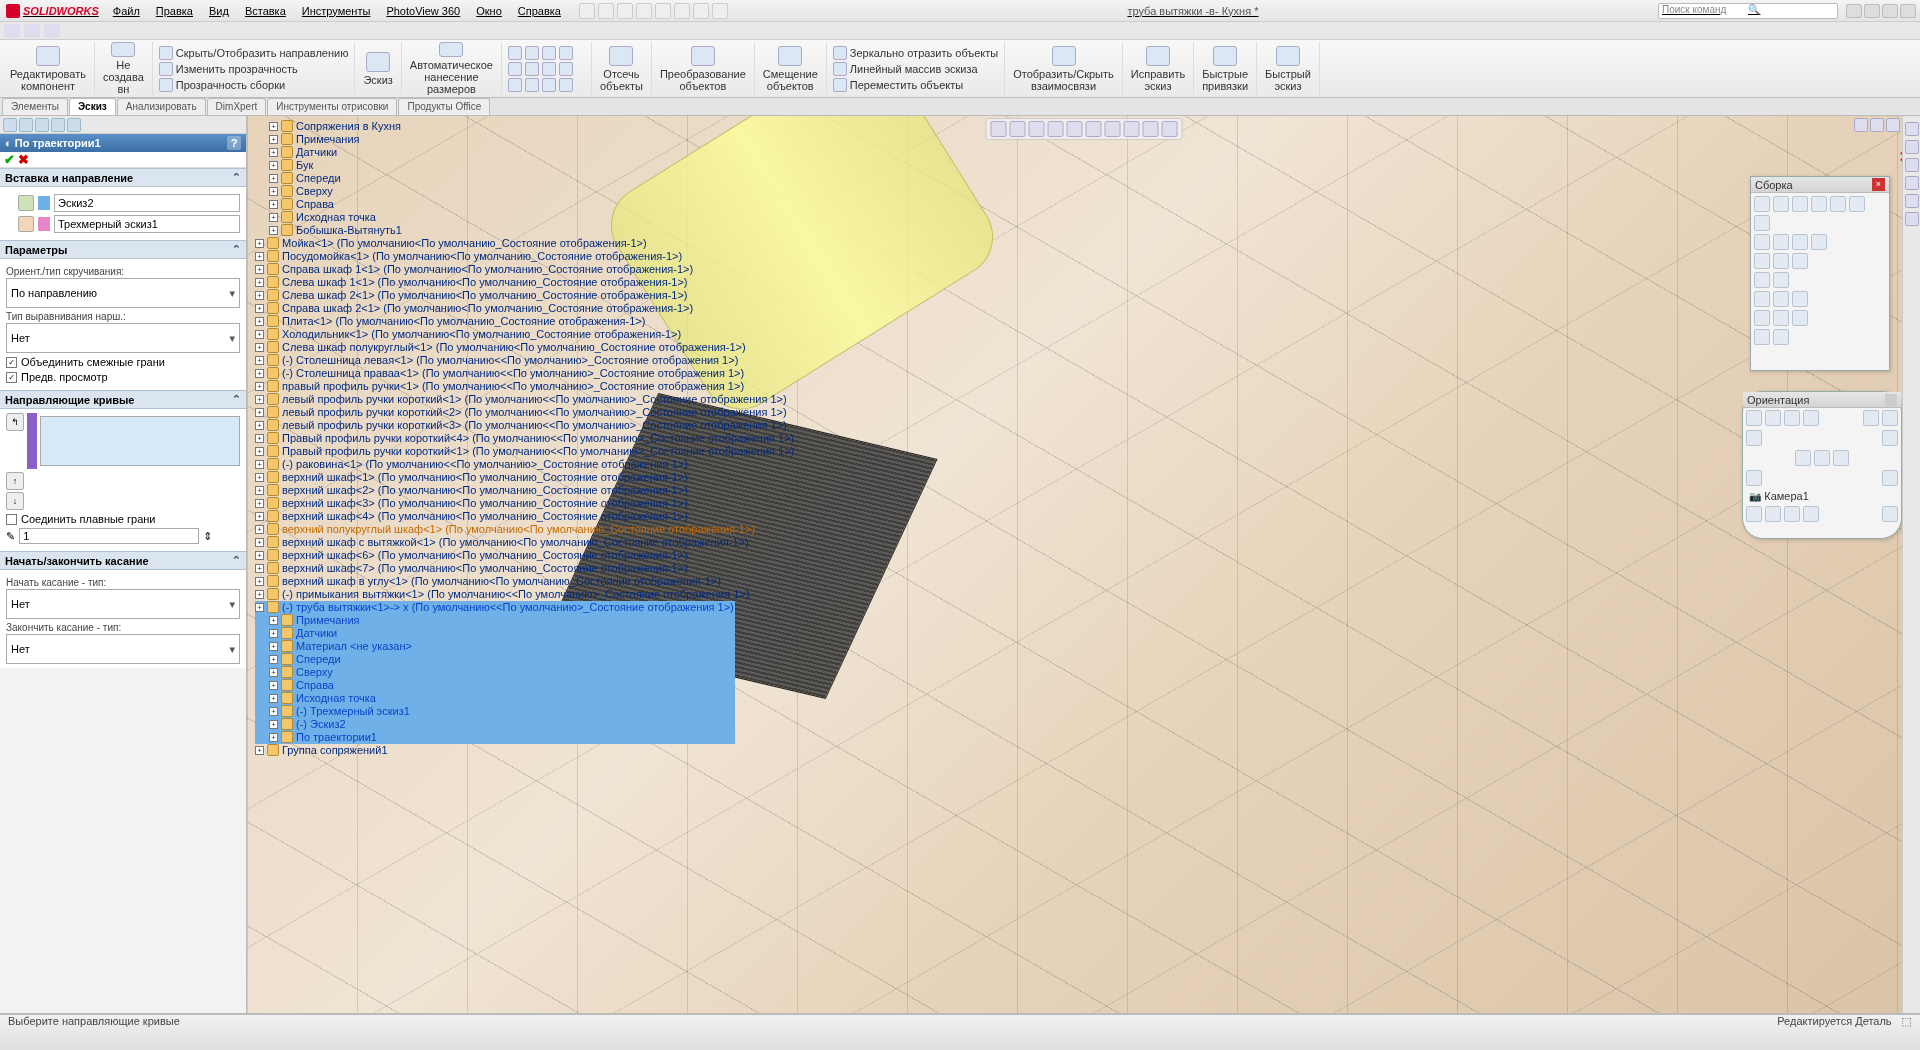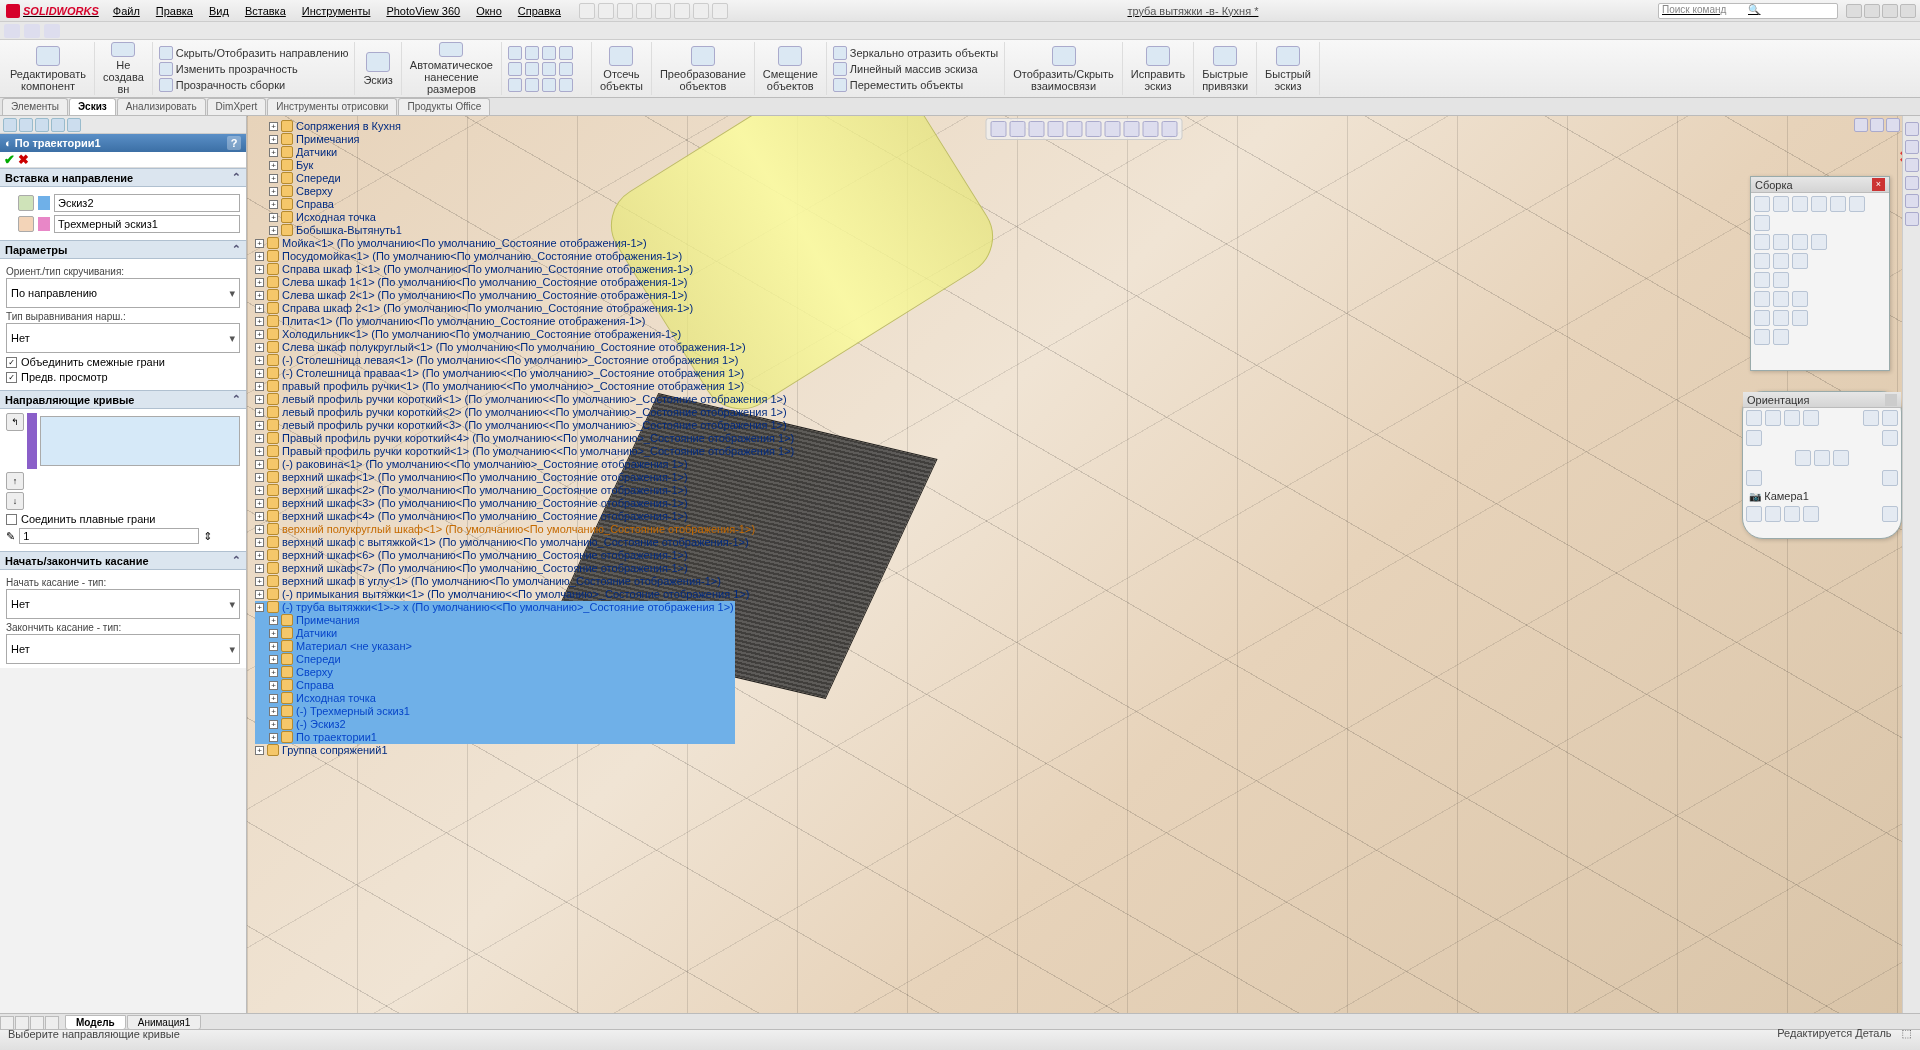--- a/index.html
+++ b/index.html
@@ -116,21 +116,21 @@
 
 .right-strip { position:absolute; right:0; top:0; bottom:0; width:18px; background:#e8e8e8; border-left:1px solid #ccc; display:flex; flex-direction:column; align-items:center; gap:4px; padding-top:6px;}
 .right-strip div { width:14px; height:14px; background:#dde; border:1px solid #aac; border-radius:2px;}
 
 
 .bottom-tabs { position:absolute; left:0; bottom:20px; height:17px; display:flex; align-items:flex-end; background:#e4e4e4; border-top:1px solid #bbb; width:100%; }
 .bottom-tabs .bt-nav { display:flex; gap:1px; margin-right:6px;}
 .bottom-tabs .bt-nav div { width:14px; height:14px; background:#eee; border:1px solid #bbb;}
 .bottom-tabs .btab { padding:1px 10px; border:1px solid #bbb; background:#eee; font-size:10px; border-radius:0 0 3px 3px; margin-right:1px;}
 .bottom-tabs .btab.active { background:#fff; font-weight:bold;}
-.statusbar { position:absolute; left:0; right:0; bottom:0; height:16px; background:linear-gradient(#f0f0f0,#e0e0e0); border-top:1px solid #bbb; display:flex; align-items:flex-end; padding:10px 8px; font-size:10px; color:#444;}
+.statusbar { position:absolute; left:0; right:0; bottom:0; height:36px; background:linear-gradient(#f0f0f0,#e0e0e0); border-top:1px solid #bbb; display:flex; align-items:flex-start; padding:0 8px; font-size:10px; color:#444;}
 .statusbar .right { margin-left:auto; display:flex; gap:10px;}
 </style>
 </head>
 <body>
 
 <div class="titlebar">
   <div class="logo">
     <div class="logo-icon"></div>
     <span>SOLIDWORKS</span>
   </div>

